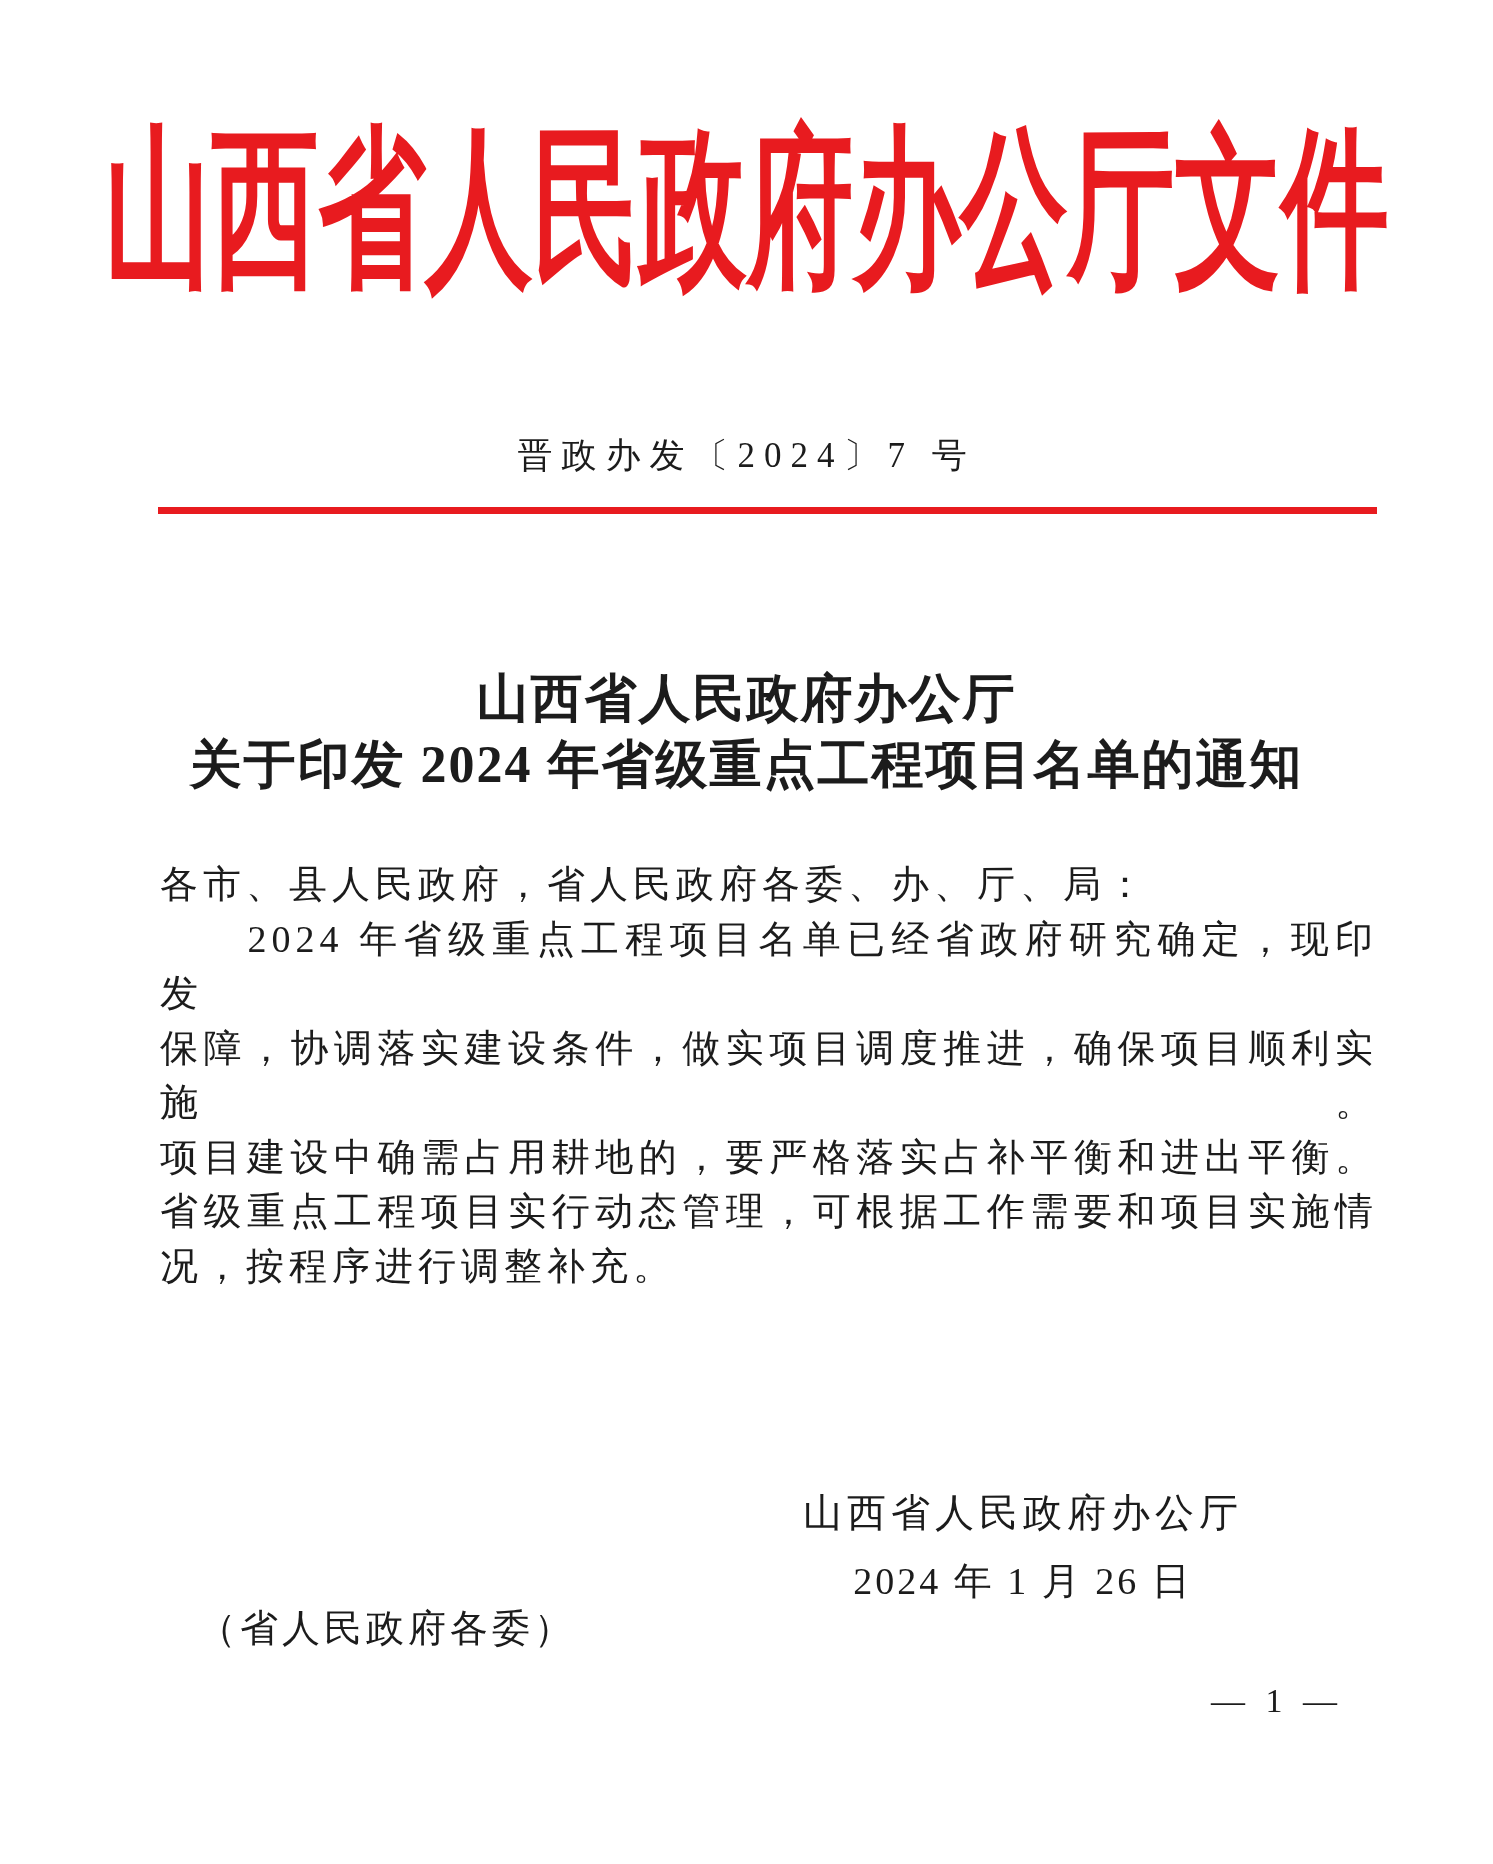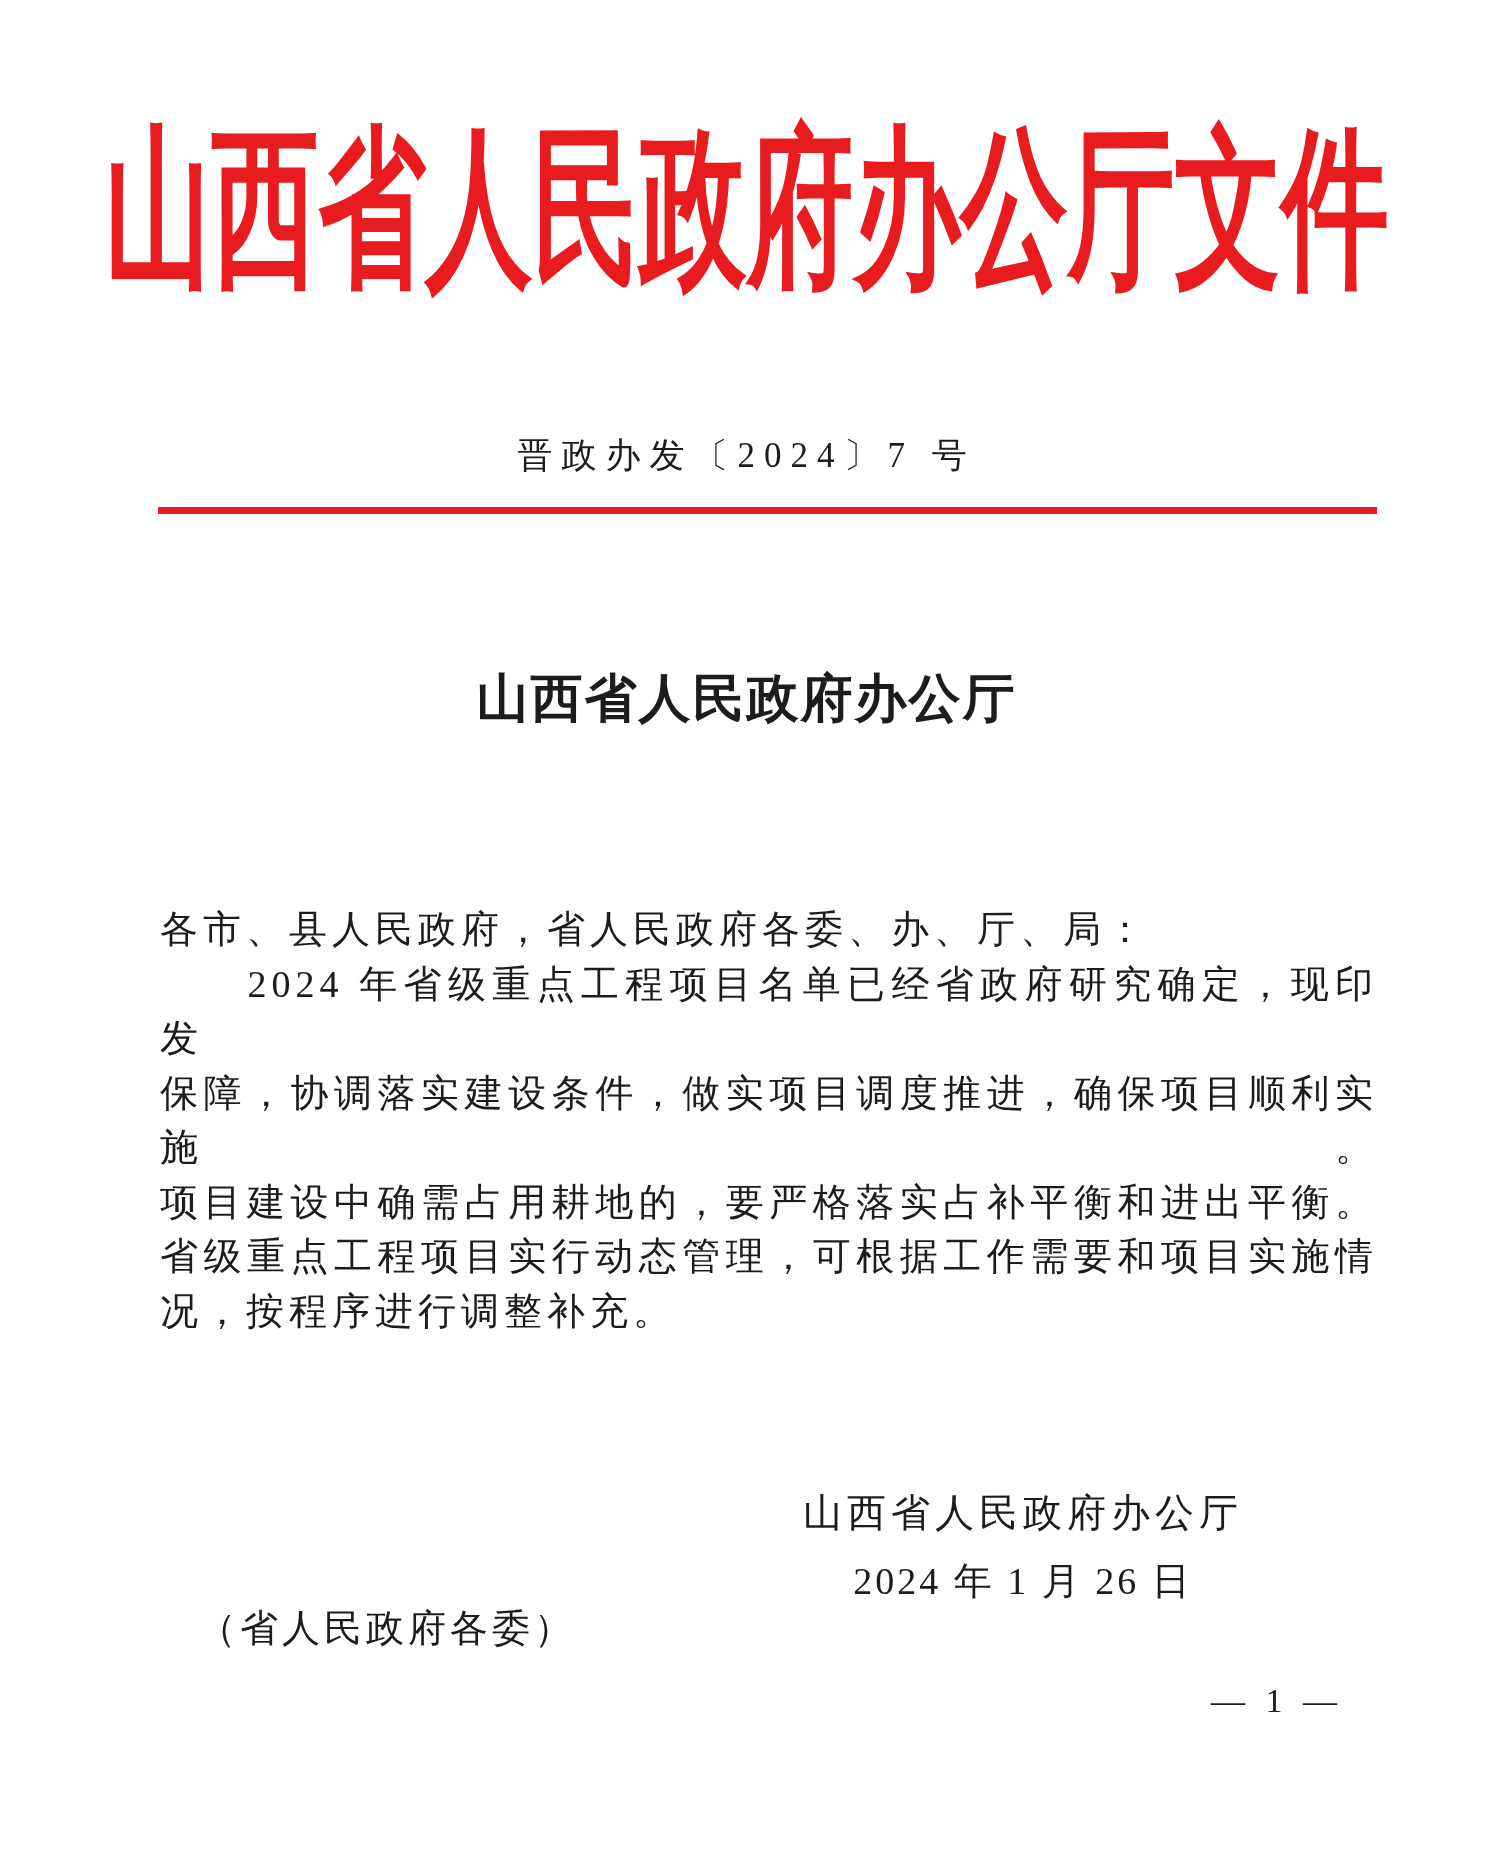--- a/index.html
+++ b/index.html
@@ -52,21 +52,21 @@
     text-align:center;
     font-weight:bold;
     font-size:52px;
     line-height:66px;
     letter-spacing:2px;
     white-space:nowrap;
   }
   
   .doc-body{
     position:absolute;
-    top:902px; left:160px;
+    top:857px; left:160px;
     width:1218px;
     font-size:38px;
     line-height:54.5px;
     letter-spacing:5px;
   }
   .body-line{white-space:nowrap;}
   .body-line.fill{
     white-space:normal;
     text-align:justify;
     text-align-last:justify;
@@ -115,20 +115,21 @@
   <div class="red-header">
     <span>山西省人民政府办公厅文件</span>
   </div>
 
   <div class="doc-number">晋政办发〔2024〕7 号</div>
 
   <div class="red-line"></div>
 
   <div class="doc-title">
     <div>山西省人民政府办公厅</div>
+    <div>关于印发 2024 年省级重点工程项目名单的通知</div>
   </div>
 
   <div class="doc-body">
       <div class="body-line">各市、县人民政府，省人民政府各委、办、厅、局：</div>
       <div class="body-line indent fill">2024 年省级重点工程项目名单已经省政府研究确定，现印发</div>
       <div class="body-line fill">保障，协调落实建设条件，做实项目调度推进，确保项目顺利实施。</div>
       <div class="body-line fill">项目建设中确需占用耕地的，要严格落实占补平衡和进出平衡。</div>
       <div class="body-line fill">省级重点工程项目实行动态管理，可根据工作需要和项目实施情</div>
       <div class="body-line">况，按程序进行调整补充。</div>
     </div>

